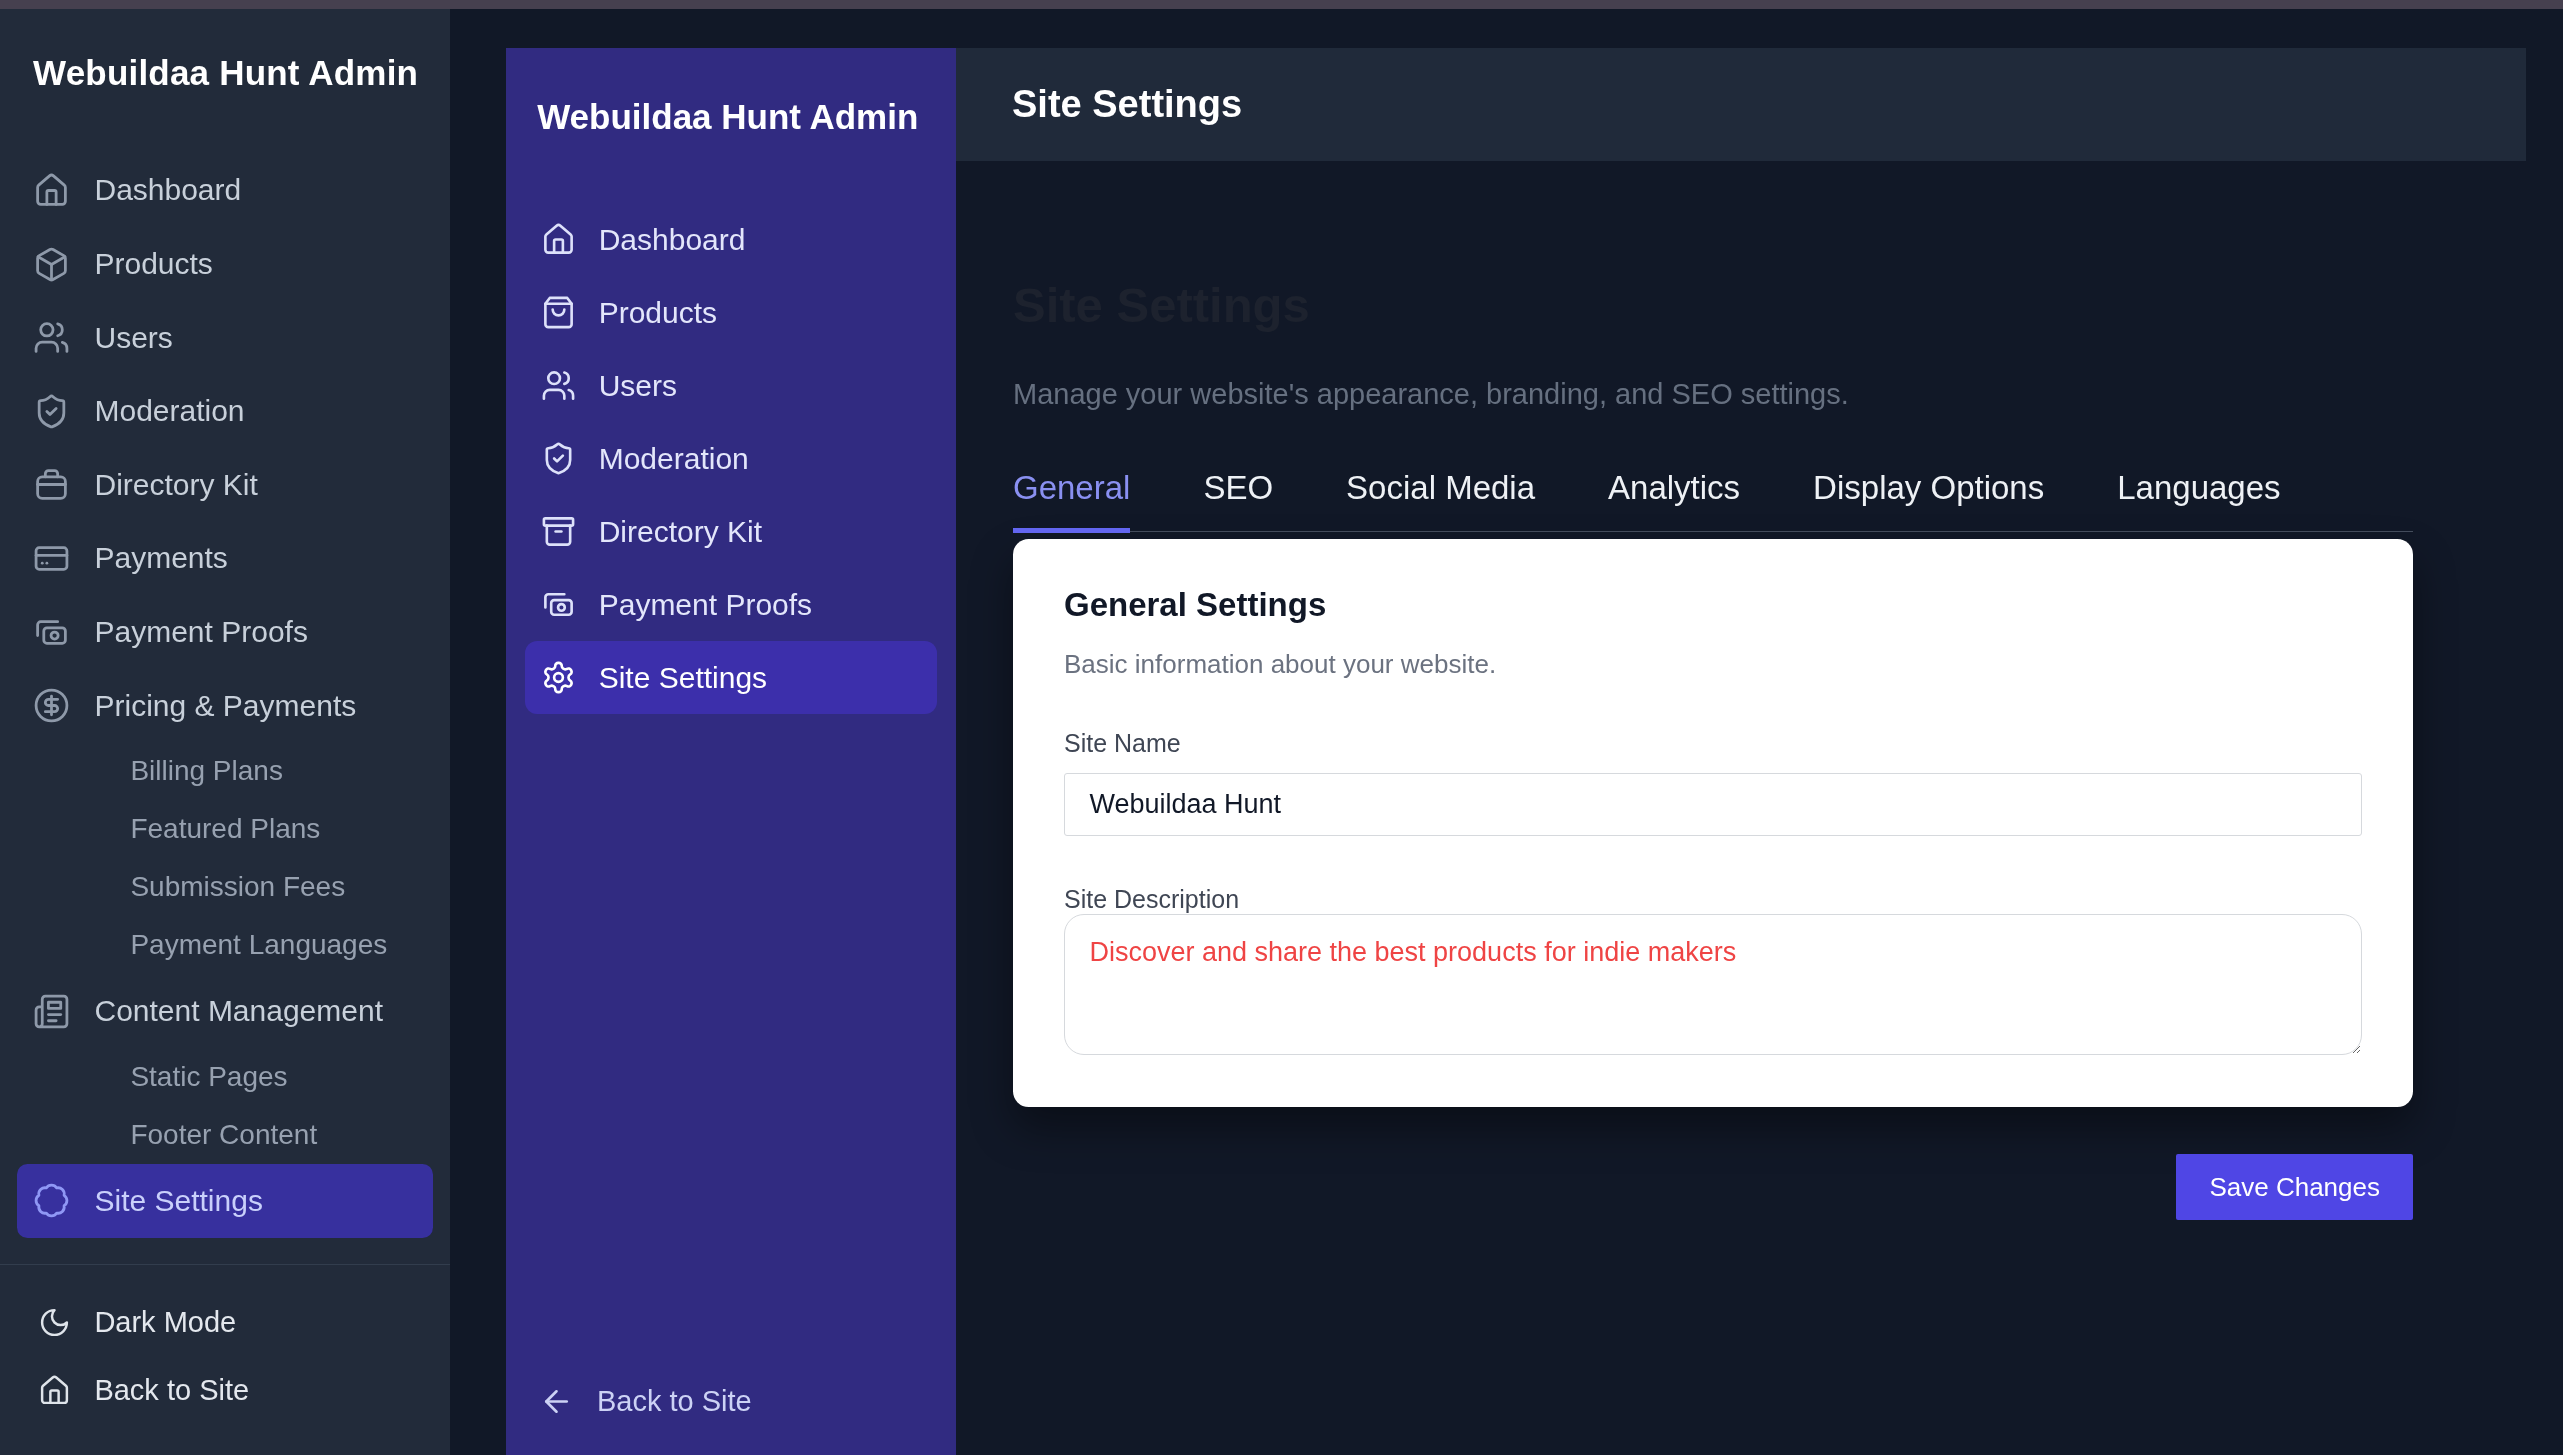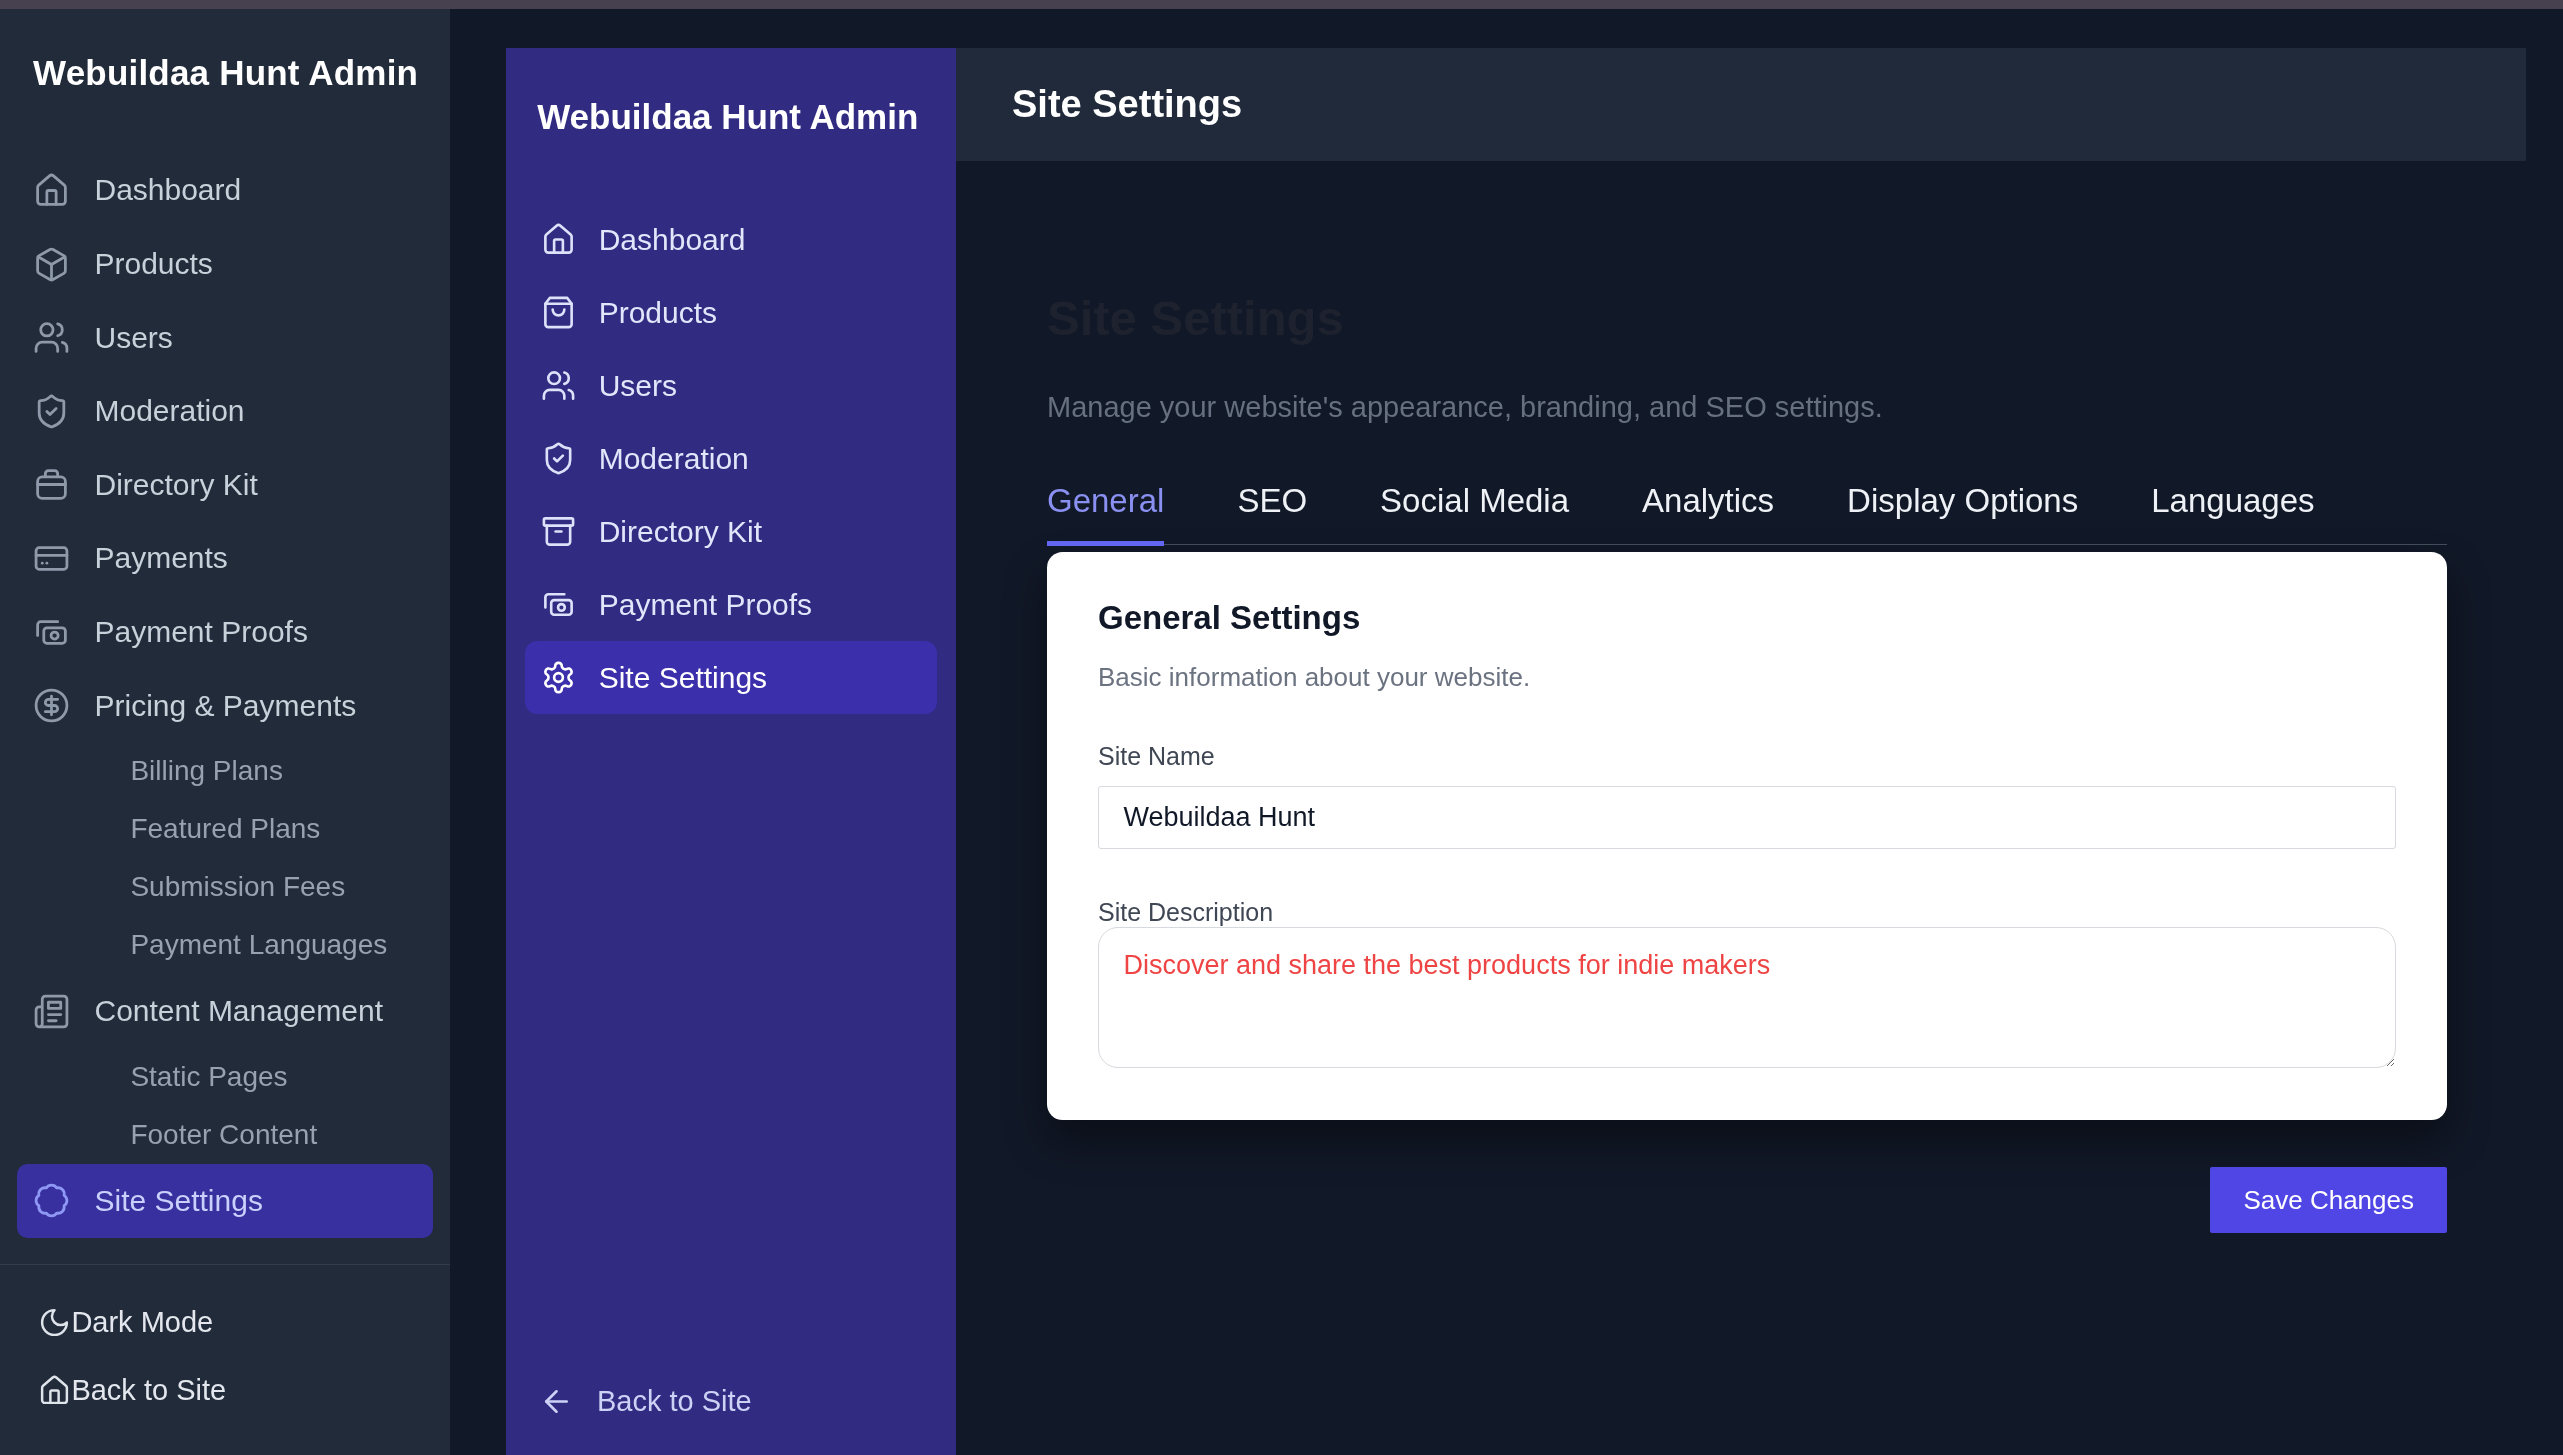--- a/index.html
+++ b/index.html
@@ -26,21 +26,21 @@
     color:#c8d0da;font-size:30px;
   }
   .nav-item .ico{width:37px;height:37px;color:#8e99a9;flex:0 0 auto;}
   .sub-item{
     padding:13px 15.7px 13px 113px;font-size:28px;color:#97a1b0;cursor:pointer;
   }
   .nav-item.active-left{background:#37309e;color:#c9d0fb;}
   .nav-item.active-left .ico{color:#8f97f5;}
   .divider{margin:26px -17.4px 24.4px;border:0;border-top:1.7px solid #323d4d;}
   .foot-item{
-    display:flex;align-items:center;
+    display:flex;align-items:center;gap:23px;
     padding:17.4px 21px;color:#e4e8ee;font-size:29px;cursor:pointer;
   }
   .foot-item .ico{width:33px;height:33px;color:#dfe4ea;}
 
   
   .sidebar2{
     position:absolute;top:48px;left:506px;bottom:0;width:450px;box-sizing:border-box;
     background:#312b81;padding:49px 19px 0;
   }
   .sidebar2 h1{
@@ -57,22 +57,22 @@
   .back-link .ico{width:35px;height:35px;}
 
   
   .main-header{
     position:absolute;left:956px;top:48px;width:1570px;height:113px;
     background:#202a3a;display:flex;align-items:center;
   }
   .main-header h2{margin:0 0 0 56px;font-size:38px;font-weight:700;color:#fff;}
 
   .content{
-    position:absolute;left:962px;top:161px;width:1570px;box-sizing:border-box;
-    padding:17px 85px;
+    position:absolute;left:928px;top:161px;width:1570px;box-sizing:border-box;
+    padding:4px 85px;
   }
   .ghost-title{margin:112px 0 0;font-size:49px;font-weight:700;color:#1d222e;}
   .page-subtitle{margin:45px 0 0;font-size:29px;color:#667080;}
 
   .tabs{
     margin-top:58px;display:flex;gap:73px;border-bottom:1.7px solid #454e5e;
   }
   .tab{
     font-size:33px;color:#eef1f5;padding-bottom:21px;cursor:pointer;
     border-bottom:5.2px solid transparent;margin-bottom:-1.7px;white-space:nowrap;

